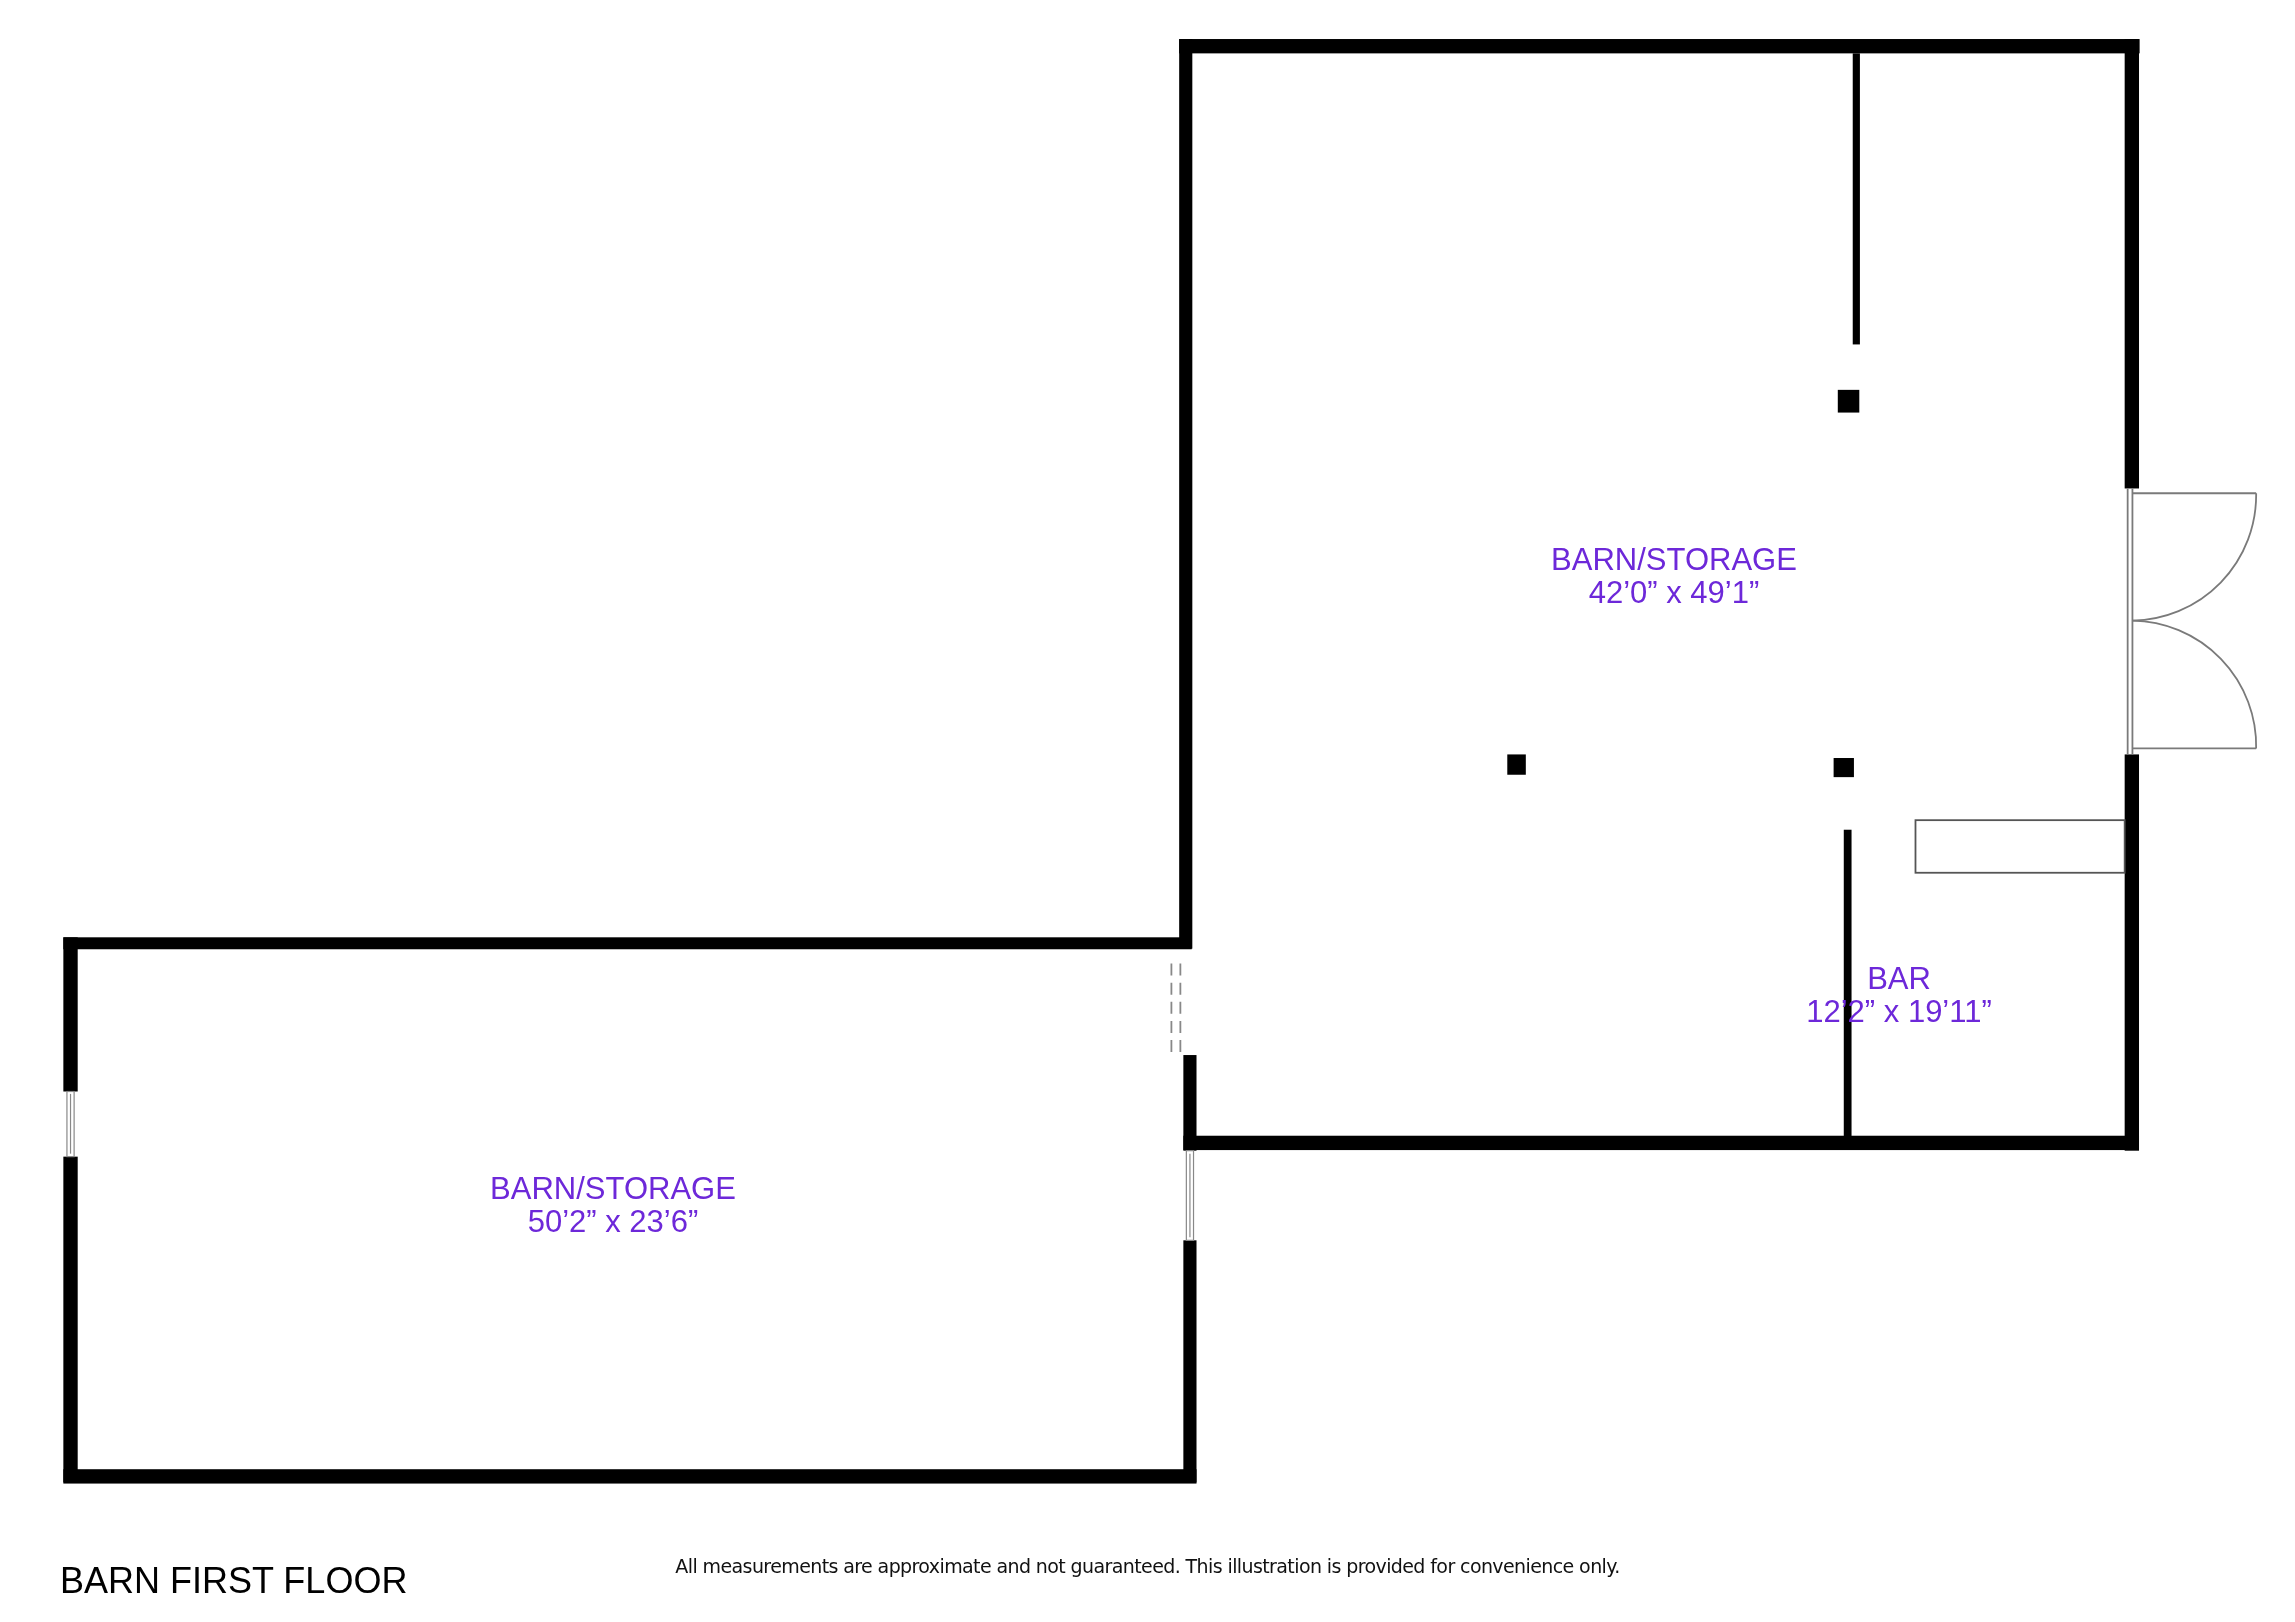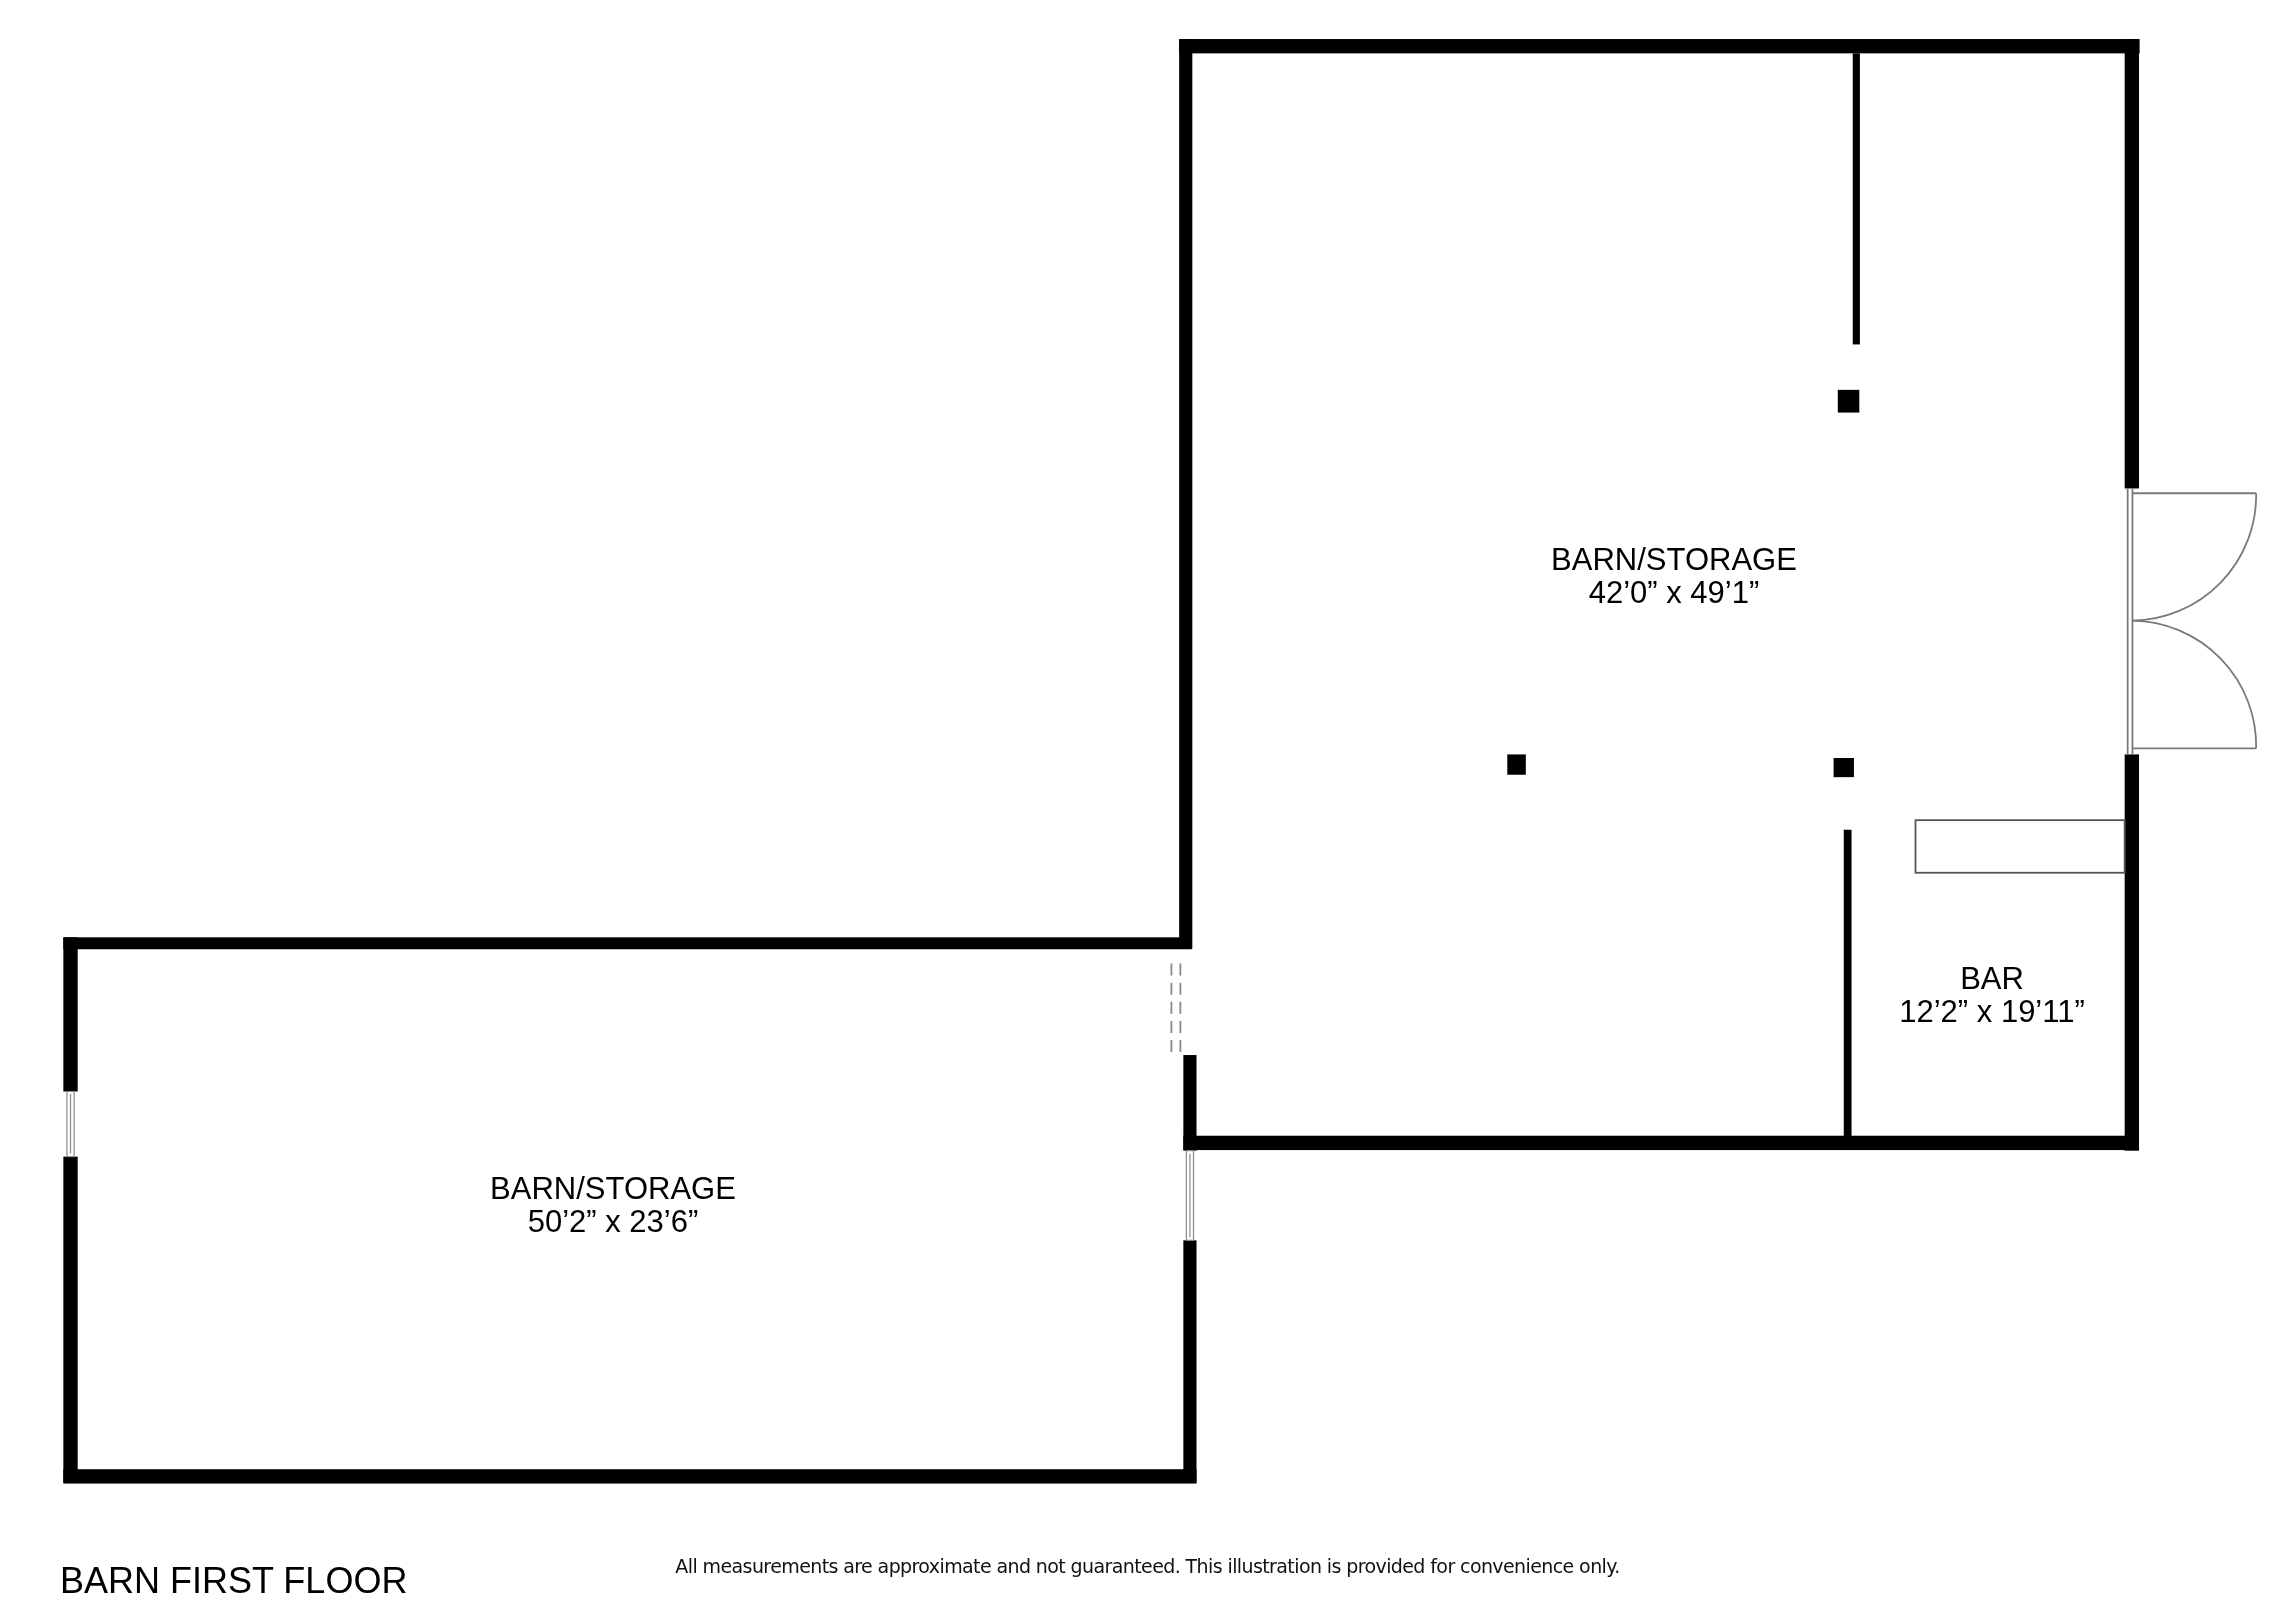--- a/index.html
+++ b/index.html
@@ -1,18 +1,18 @@
 <!DOCTYPE html>
 <html style="font-size:9.6px"><head>
 <meta charset="utf-8">
 <style>
   html, body { margin:0; padding:0; background:#ffffff; }
   body { width:2295px; height:1623px; position:relative; overflow:hidden; font-family:"Liberation Sans", sans-serif; }
   #plan { position:absolute; left:0; top:0; }
-  .room-label { position:absolute; text-align:center; color:#000000; font-family:"Liberation Sans", sans-serif; font-size:31px; line-height:33px; transform:translateX(-50%); white-space:nowrap; }
+  .room-label { position:absolute; text-align:center; color:#6d28d9; font-family:"Liberation Sans", sans-serif; font-size:31px; line-height:33px; transform:translateX(-50%); white-space:nowrap; }
   .floor-title { position:absolute; left:60px; top:1560px; font-size:36px; color:#000; font-family:"Liberation Sans", sans-serif; }
   .disclaimer { position:absolute; left:0; width:2295px; text-align:center; font-family:"DejaVu Sans", sans-serif; font-size:19px; color:#111; top:1553px; line-height:27.5px; letter-spacing:-0.6px; }
 </style>
 </head>
 <body>
 
 <svg id="plan" width="2295" height="1623" viewBox="0 0 3840 2715" xmlns="http://www.w3.org/2000/svg">
 
   <g fill="#000">
     <rect x="1973" y="65" width="1607" height="24"></rect>
@@ -60,21 +60,21 @@
     <rect x="1985" y="1925" width="12" height="150"></rect>
     <line x1="1991" y1="1930" x2="1991" y2="2070"></line>
   </g>
 </svg>
 
 <div class="room-label" style="left:1674px; top:543px;">
   <div>BARN/STORAGE</div>
   <div>42’0” x 49’1”</div>
 </div>
 
-<div class="room-label" style="left:1992px; top:962px;">
+<div class="room-label" style="left:1899px; top:962px;">
   <div>BAR</div>
   <div>12’2” x 19’11”</div>
 </div>
 
 <div class="room-label" style="left:613px; top:1172px;">
   <div>BARN/STORAGE</div>
   <div>50’2” x 23’6”</div>
 </div>
 
 <div class="floor-title">BARN FIRST FLOOR</div>

